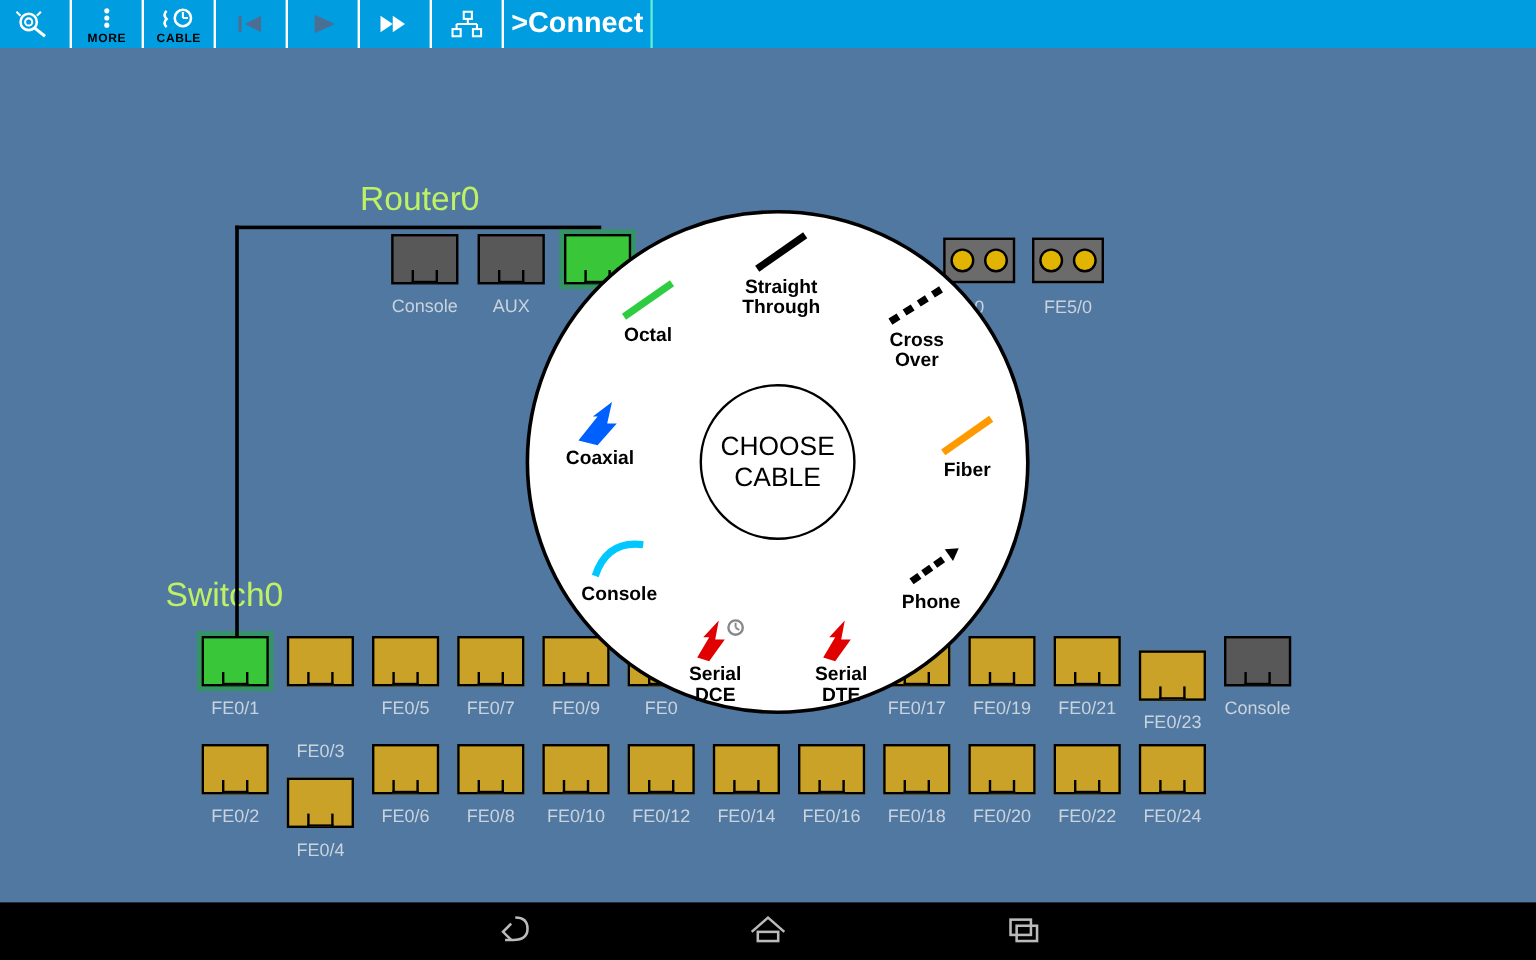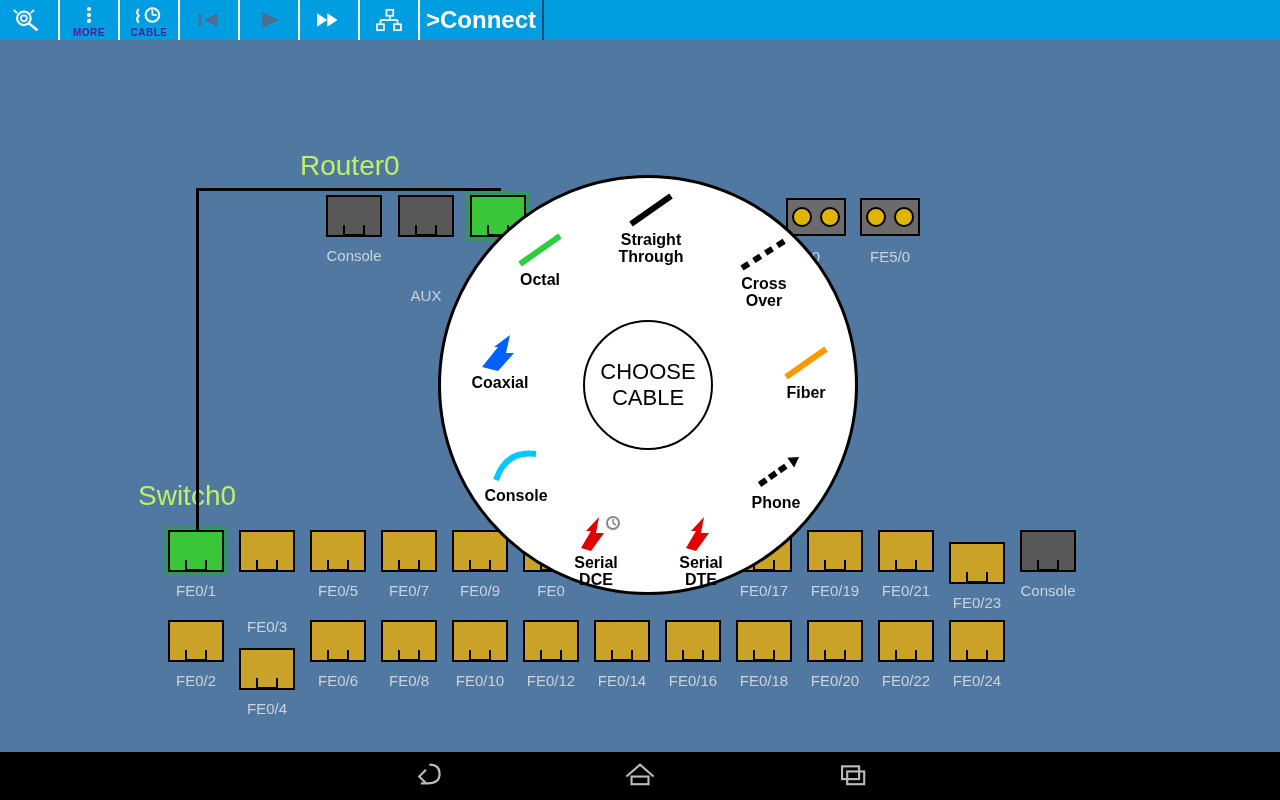--- a/index.html
+++ b/index.html
@@ -1,24 +1,24 @@
 <!DOCTYPE html>
 <html><head>
 <meta charset="utf-8">
 <style>
   * { box-sizing: border-box; margin: 0; padding: 0; }
   html, body { width: 1280px; height: 800px; overflow: hidden; font-family: Arial, Helvetica, sans-serif; }
   body { background: #5178a0; position: relative; }
 
   
   .toolbar { position: absolute; left: 0; top: 0; width: 100%; height: 40px; background: #009ee0; display: flex; align-items: stretch; }
-  .tbtn { width: 60px; border-right: 2px solid #fff; display: flex; flex-direction: column; align-items: center; justify-content: center; color: #4c1d95; cursor: pointer; }
+  .tbtn { width: 60px; border-right: 2px solid #fff; display: flex; flex-direction: column; align-items: center; justify-content: center; color: #000000; cursor: pointer; }
   .tbtn svg { width: 34px; height: 24px; }
   .tbtn .sub { font-size: 10px; font-weight: bold; letter-spacing: 0.5px; }
-  .tconnect { padding: 0 6px; display: flex; align-items: center; color: #fff; font-size: 24px; font-weight: bold; border-right: 2px solid #0c4a6e; cursor: pointer; }
+  .tconnect { padding: 0 6px; display: flex; align-items: center; color: #fff; font-size: 24px; font-weight: bold; border-right: 2px solid #5eead4; cursor: pointer; }
 
   
   .workspace { position: absolute; left: 0; top: 40px; right: 0; bottom: 48px; }
 
   .dev-label { position: absolute; color: #bef264; font-size: 28px; font-family: Arial; }
 
   
   .cable-v { position: absolute; width: 3px; background: #000; }
   .cable-h { position: absolute; height: 3px; background: #000; }
 
@@ -121,21 +121,21 @@
   <div class="dev-label" style="left:138px; top:440px;">Switch0</div>
 
   <div class="cable-h" style="left:196px; top:148px; width:305px;"></div>
   <div class="cable-v" style="left:196px; top:148px; height:360px;"></div>
 
   <div id="routerPorts">
       <div class="port" style="left: 326px; top: 155px;">
         <div class="jack gray"></div>
         <div class="plabel">Console</div>
       </div>
-      <div class="port" style="left: 398px; top: 155px; gap: 40px;">
+      <div class="port" style="left: 398px; top: 155px;">
         <div class="jack gray"></div>
         <div class="plabel">AUX</div>
       </div>
       <div class="port" style="left: 470px; top: 155px;">
         <div class="green-halo"></div>
         <div class="jack green"></div>
         <div class="plabel">F</div>
       </div>
     </div>
 

